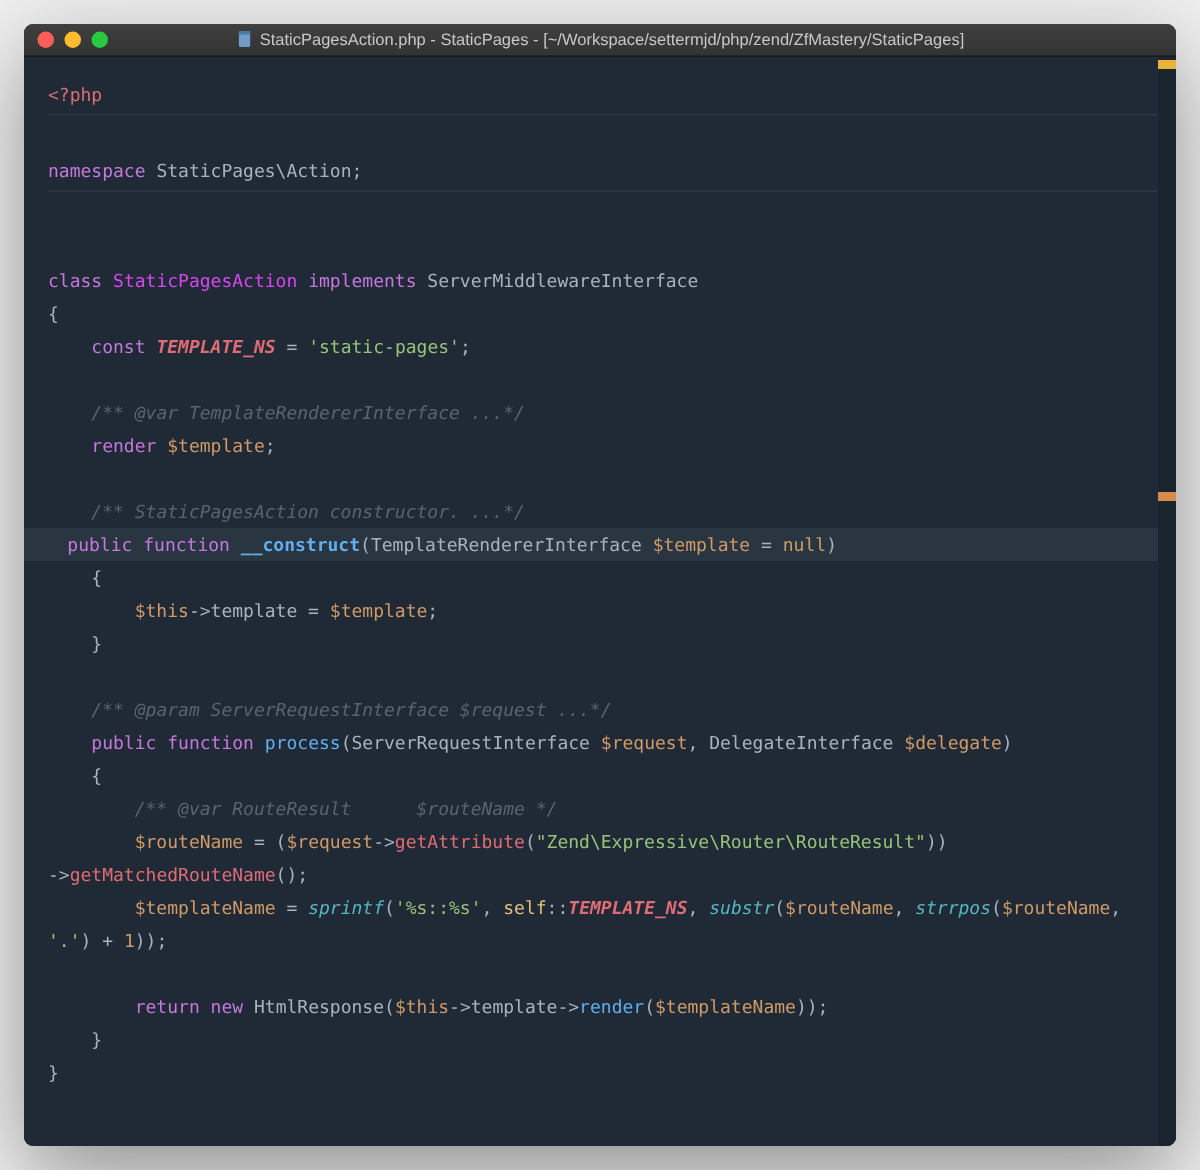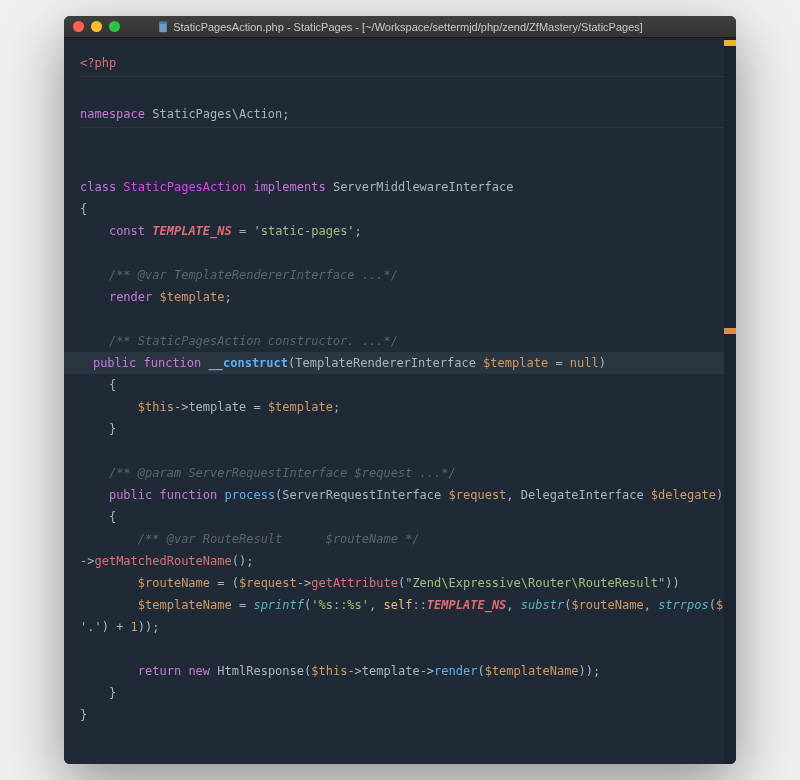--- a/index.html
+++ b/index.html
@@ -6,21 +6,21 @@
     body {
       font-family: -apple-system, BlinkMacSystemFont, sans-serif;
       background: #f0f0f0;
       display: flex;
       align-items: center;
       justify-content: center;
       height: 780px;
       width: 800px;
     }
     .window {
-      width: 672px;
+      width: 768px;
       height: 748px;
       background: #1f2a36;
       border-radius: 6px;
       overflow: hidden;
       box-shadow: 0 20px 60px rgba(0,0,0,0.4);
       display: flex;
       flex-direction: column;
     }
     .titlebar {
       height: 22px;
@@ -155,22 +155,22 @@
 <div class="line">    <span class="cmt">/** StaticPagesAction constructor. ...*/</span></div>
 <div class="line hl-line">    <span class="kw">public</span> <span class="kw">function</span> <span class="fnbold">__construct</span><span class="punct">(</span><span class="punct">TemplateRendererInterface</span> <span class="var">$template</span> <span class="punct">=</span> <span class="null">null</span><span class="punct">)</span></div>
 <div class="line">    <span class="punct">{</span></div>
 <div class="line">        <span class="var">$this</span><span class="punct">-&gt;</span><span class="punct">template</span> <span class="punct">=</span> <span class="var">$template</span><span class="punct">;</span></div>
 <div class="line">    <span class="punct">}</span></div>
 <div class="line"> </div>
 <div class="line">    <span class="cmt">/** @param ServerRequestInterface $request ...*/</span></div>
 <div class="line">    <span class="kw">public</span> <span class="kw">function</span> <span class="fn">process</span><span class="punct">(</span><span class="punct">ServerRequestInterface</span> <span class="var">$request</span><span class="punct">,</span> <span class="punct">DelegateInterface</span> <span class="var">$delegate</span><span class="punct">)</span></div>
 <div class="line">    <span class="punct">{</span></div>
 <div class="line">        <span class="cmt"><span>/** @var</span> <span>RouteResult</span>      <span>$routeName */</span></span></div>
+<div class="line">        <span class="var">$routeName</span> <span class="punct">= (</span><span class="var">$request</span><span class="punct">-&gt;</span><span class="call">getAttribute</span><span class="punct">(</span><span class="str">"Zend\Expressive\Router\RouteResult"</span><span class="punct">))</span></div>
 <div class="line"><span class="punct">-&gt;</span><span class="call">getMatchedRouteName</span><span class="punct">();</span></div>
-<div class="line">        <span class="var">$routeName</span> <span class="punct">= (</span><span class="var">$request</span><span class="punct">-&gt;</span><span class="call">getAttribute</span><span class="punct">(</span><span class="str">"Zend\Expressive\Router\RouteResult"</span><span class="punct">))</span></div>
 <div class="line">        <span class="var">$templateName</span> <span class="punct">=</span> <span class="fn-italic">sprintf</span><span class="punct">(</span><span class="str">'%s::%s'</span><span class="punct">,</span> <span class="self">self</span><span class="punct">::</span><span class="const-name">TEMPLATE_NS</span><span class="punct">,</span> <span class="fn-italic">substr</span><span class="punct">(</span><span class="var">$routeName</span><span class="punct">,</span> <span class="fn-italic">strrpos</span><span class="punct">(</span><span class="var">$routeName</span><span class="punct">,</span></div>
 <div class="line"><span class="str">'.'</span><span class="punct">) + </span><span class="null">1</span><span class="punct">));</span></div>
 <div class="line"> </div>
 <div class="line">        <span class="kw">return</span> <span class="kw">new</span> <span class="punct">HtmlResponse</span><span class="punct">(</span><span class="var">$this</span><span class="punct">-&gt;</span><span class="punct">template</span><span class="punct">-&gt;</span><span class="call2">render</span><span class="punct">(</span><span class="var">$templateName</span><span class="punct">));</span></div>
 <div class="line">    <span class="punct">}</span></div>
 <div class="line"><span class="punct">}</span></div>
     </div>
     <div class="scrollbar">
       <div class="scroll-marker marker-top"></div>
       <div class="scroll-marker marker-mid"></div>

